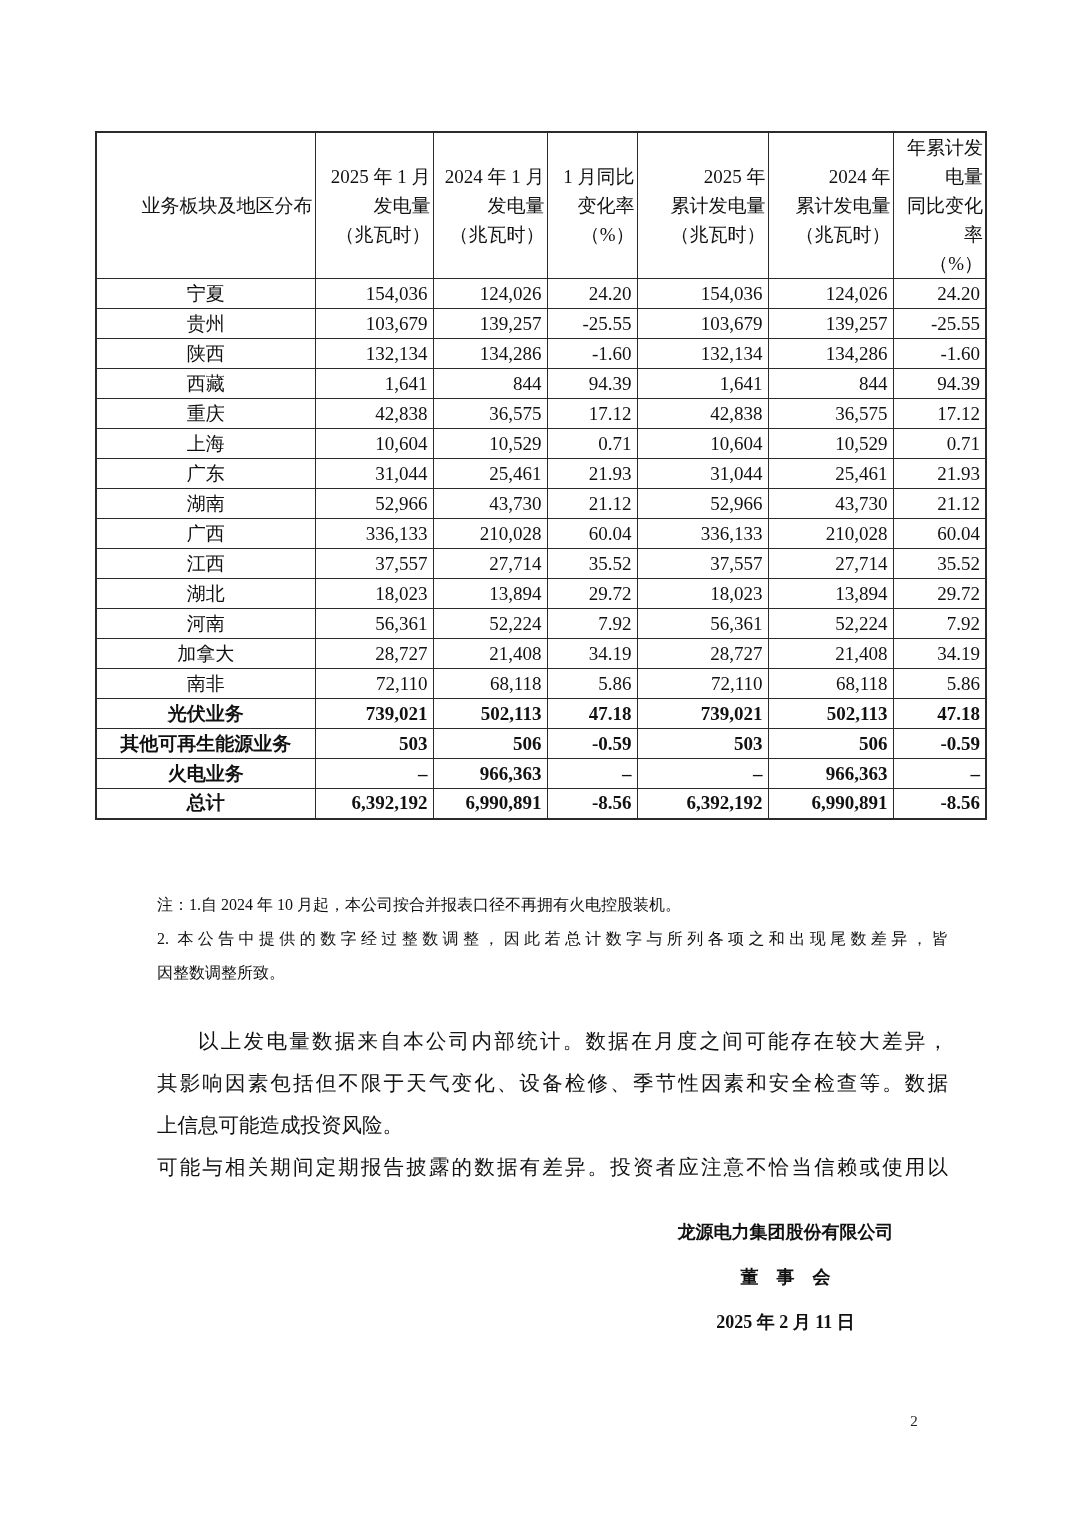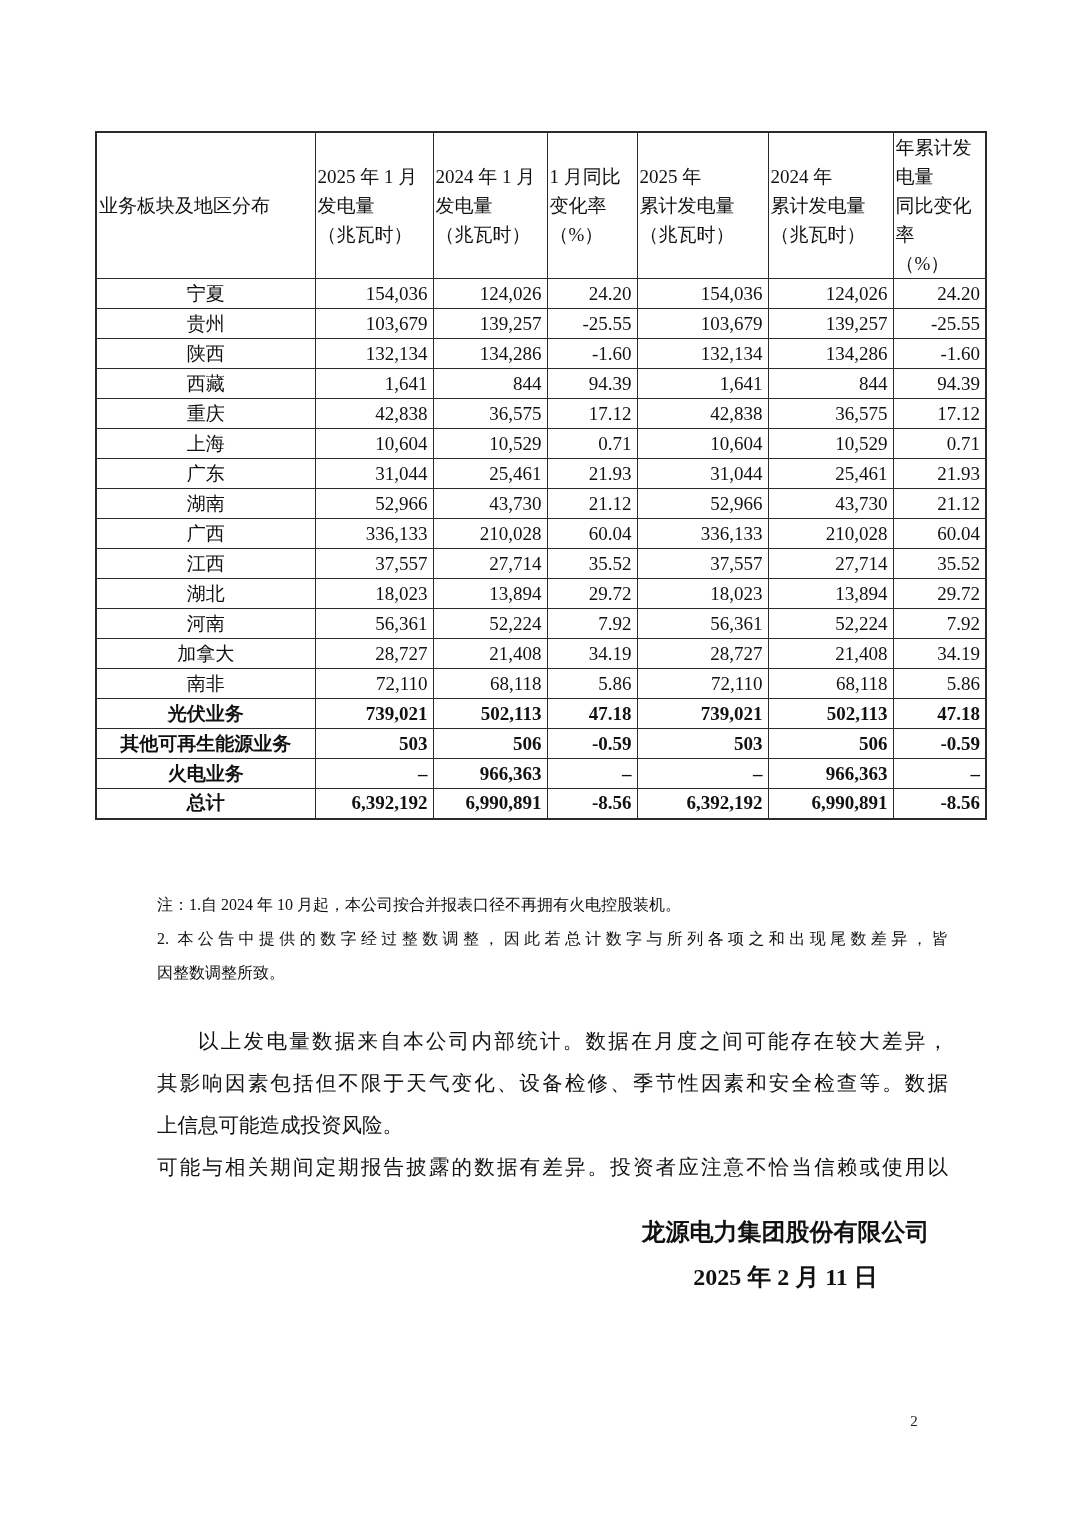--- a/index.html
+++ b/index.html
@@ -27,21 +27,21 @@
   }
   table.gen-table th, table.gen-table td {
     border: 1px solid #2b2b2b;
     font-size: 19px;
     font-weight: normal;
     overflow: hidden;
   }
   table.gen-table thead th {
     height: 146px;
     vertical-align: middle;
-    text-align: left;
+    text-align: right;
     line-height: 29px;
     padding: 0 2px;
   }
   table.gen-table tbody tr { height: 30px; }
   table.gen-table tbody th.row-label {
     text-align: center;
     vertical-align: middle;
     padding: 0 18px;
   }
   table.gen-table tbody td.num {
@@ -78,21 +78,21 @@
   .para-line.last { text-align: left; text-align-last: auto; }
 
   
   .signature {
     position: absolute;
     left: 588px;
     top: 1210px;
     width: 395px;
     text-align: center;
     font-weight: bold;
-    font-size: 24px;
+    font-size: 18px;
     line-height: 45px;
   }
 
   
   .page-number {
     position: absolute;
     left: 896px;
     top: 1413px;
     width: 36px;
     text-align: center;
@@ -328,18 +328,19 @@
 
   <div class="body-para">
     <div class="para-line first">以上发电量数据来自本公司内部统计。数据在月度之间可能存在较大差异，</div>
     <div class="para-line">其影响因素包括但不限于天气变化、设备检修、季节性因素和安全检查等。数据</div>
     <div class="para-line last">上信息可能造成投资风险。</div>
     <div class="para-line">可能与相关期间定期报告披露的数据有差异。投资者应注意不恰当信赖或使用以</div>
   </div>
 
   <div class="signature">
     <div>龙源电力集团股份有限公司</div>
+    <div>董　事　会</div>
     <div>2025 年 2 月 11 日</div>
   </div>
 
   <div class="page-number">2</div>
 
 </div>
 
 </body></html>

